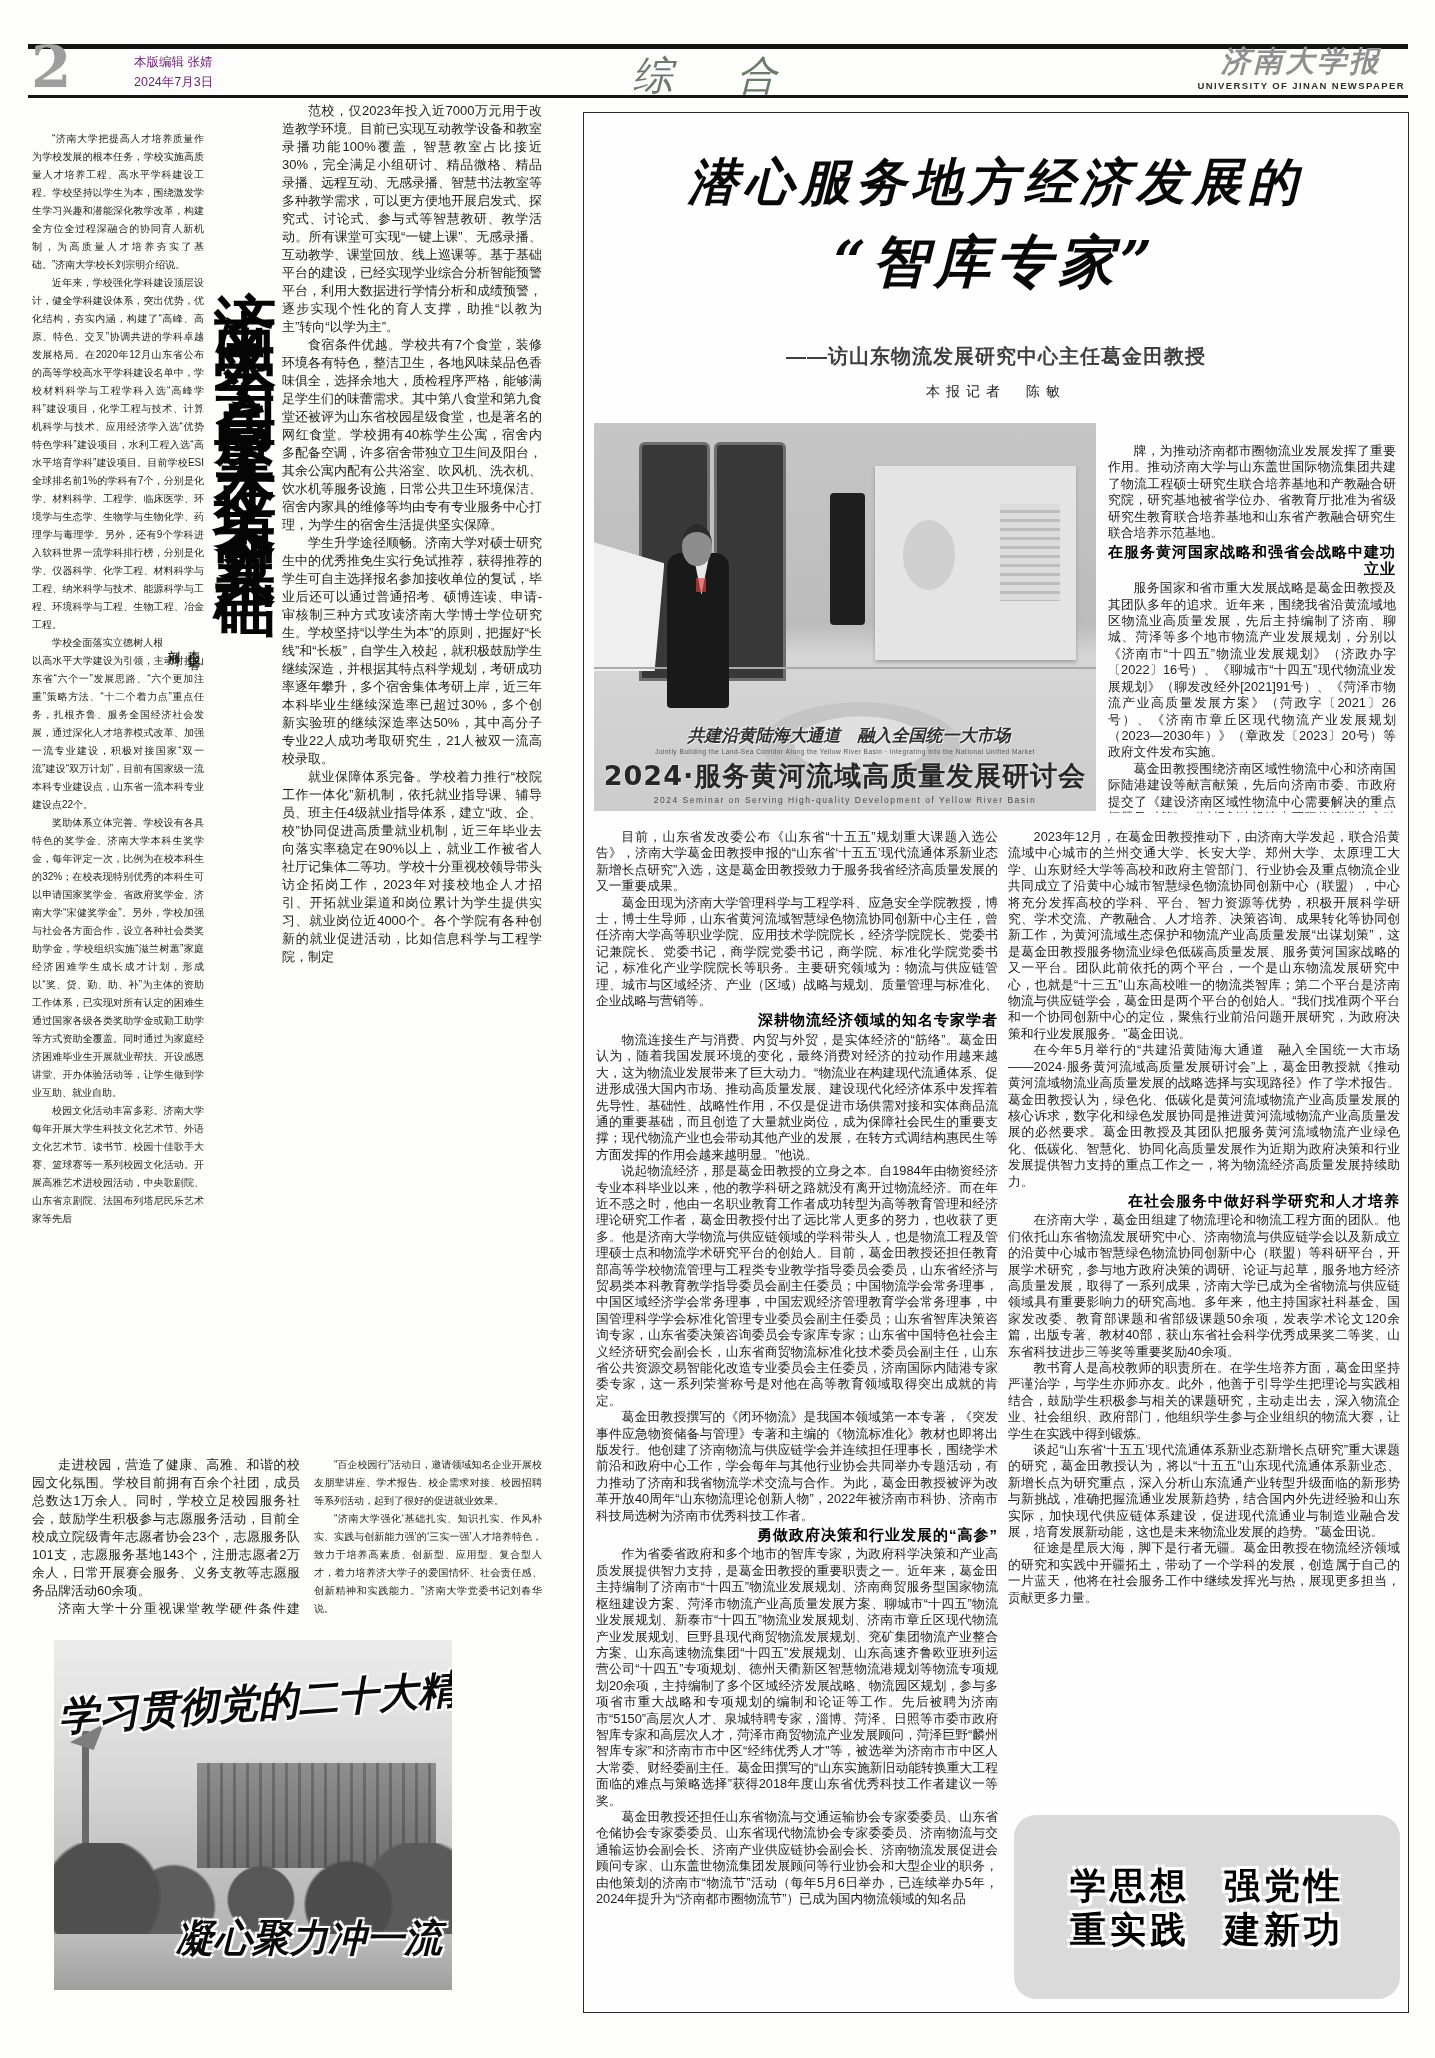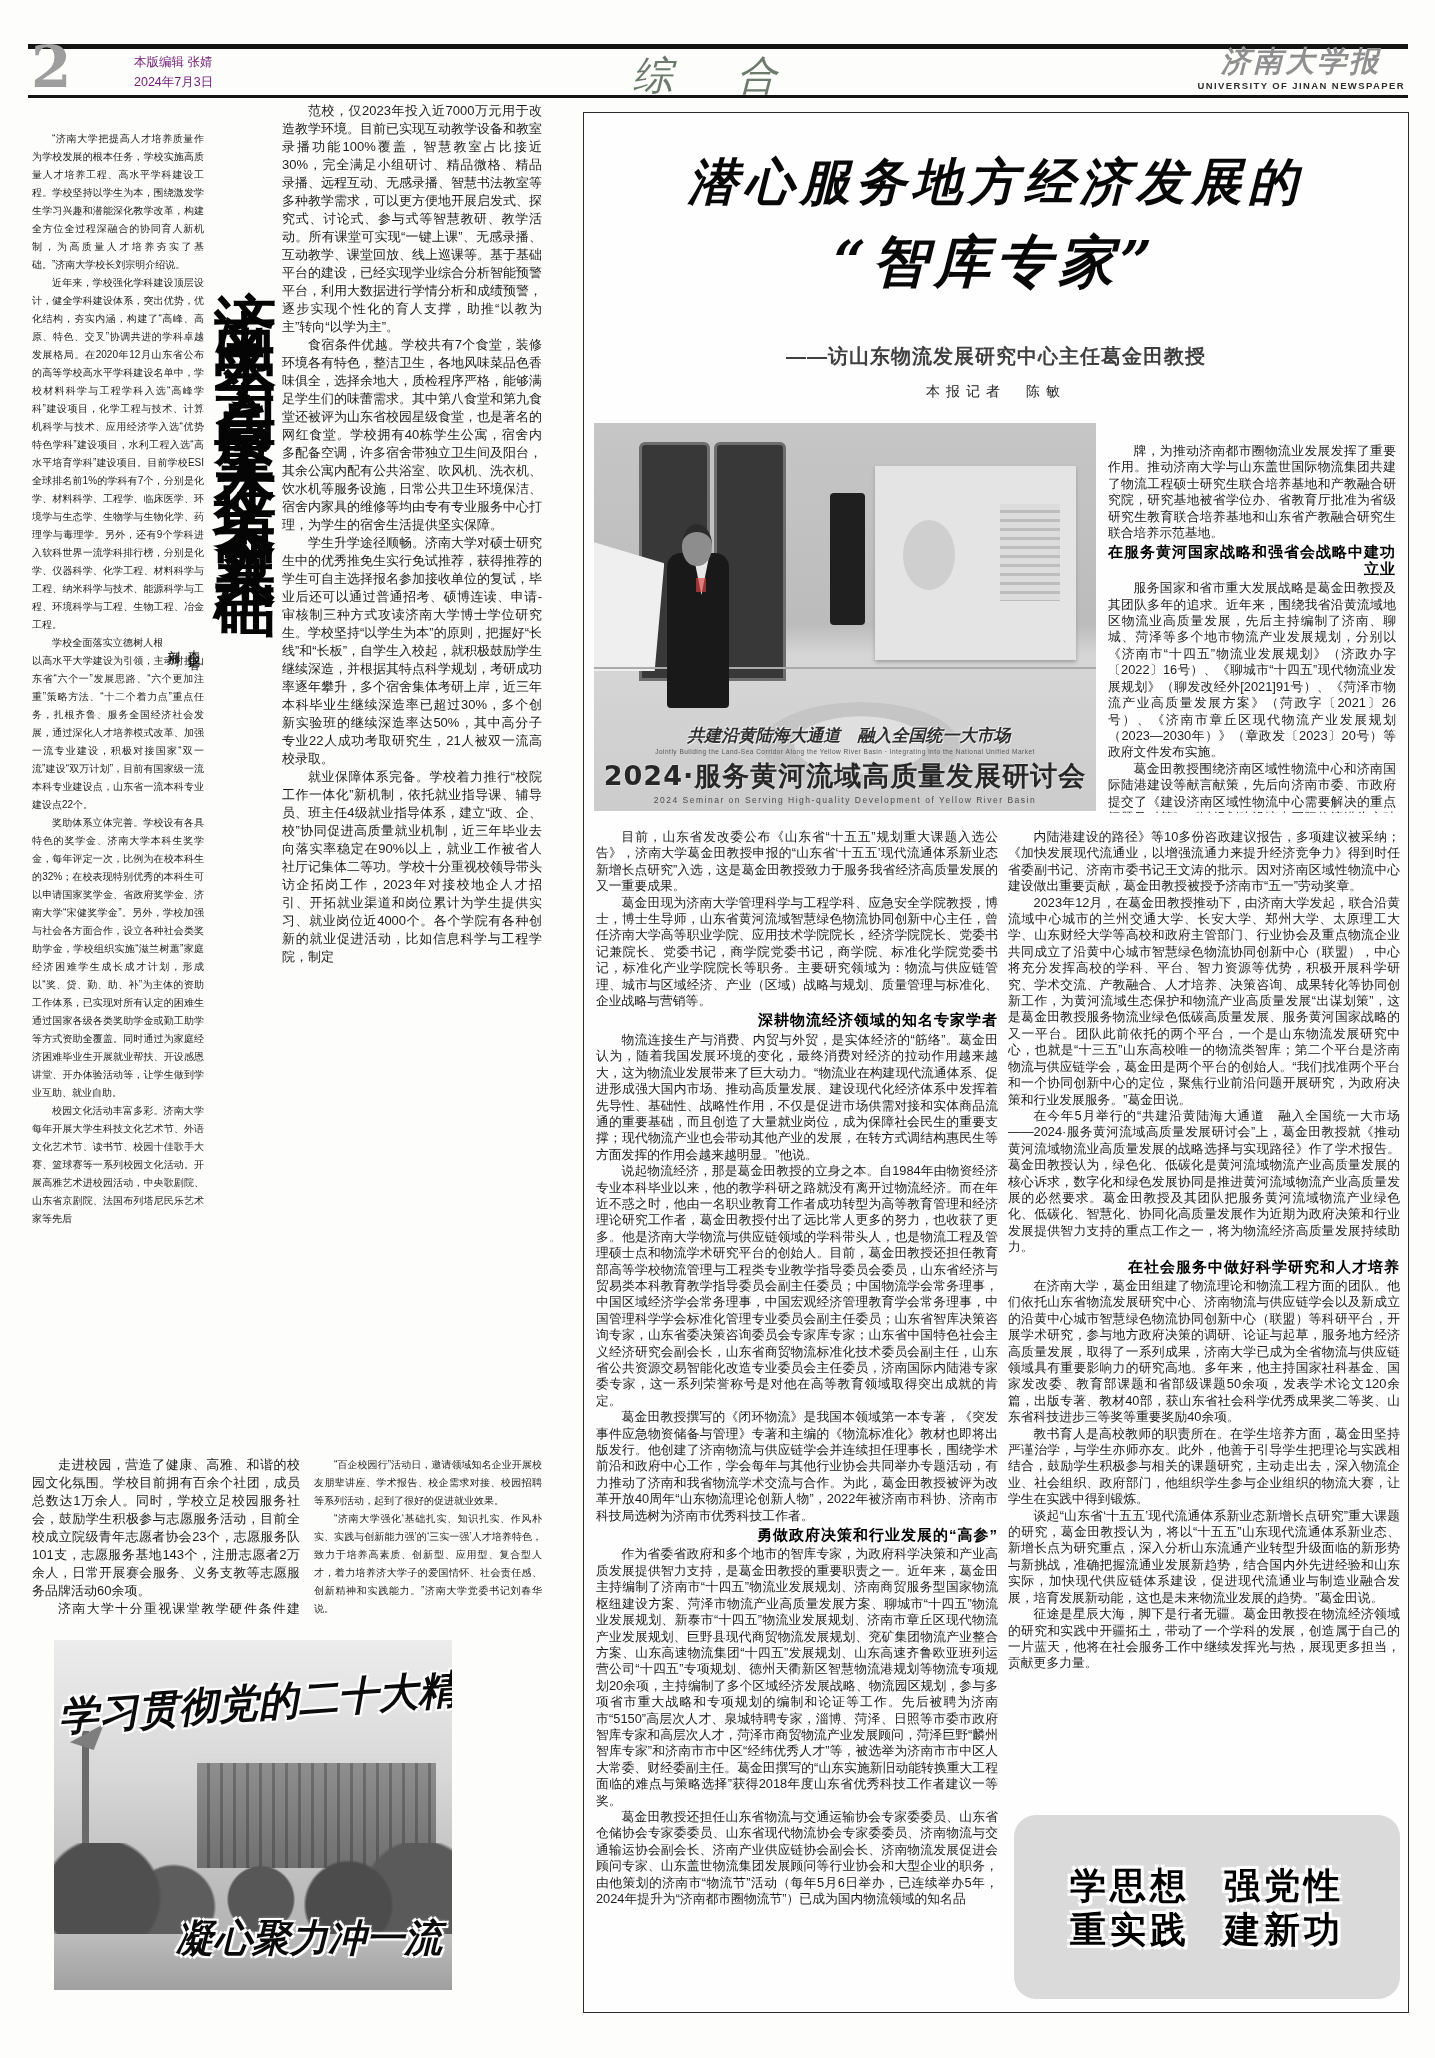--- a/index.html
+++ b/index.html
@@ -195,21 +195,20 @@
         <p>葛金田现为济南大学管理科学与工程学科、应急安全学院教授，博士，博士生导师，山东省黄河流域智慧绿色物流协同创新中心主任，曾任济南大学高等职业学院、应用技术学院院长，经济学院院长、党委书记兼院长、党委书记，商学院党委书记，商学院、标准化学院党委书记，标准化产业学院院长等职务。主要研究领域为：物流与供应链管理、城市与区域经济、产业（区域）战略与规划、质量管理与标准化、企业战略与营销等。</p>
         <h4>深耕物流经济领域的知名专家学者</h4>
         <p>物流连接生产与消费、内贸与外贸，是实体经济的“筋络”。葛金田认为，随着我国发展环境的变化，最终消费对经济的拉动作用越来越大，这为物流业发展带来了巨大动力。“物流业在构建现代流通体系、促进形成强大国内市场、推动高质量发展、建设现代化经济体系中发挥着先导性、基础性、战略性作用，不仅是促进市场供需对接和实体商品流通的重要基础，而且创造了大量就业岗位，成为保障社会民生的重要支撑；现代物流产业也会带动其他产业的发展，在转方式调结构惠民生等方面发挥的作用会越来越明显。”他说。</p>
         <p>说起物流经济，那是葛金田教授的立身之本。自1984年由物资经济专业本科毕业以来，他的教学科研之路就没有离开过物流经济。而在年近不惑之时，他由一名职业教育工作者成功转型为高等教育管理和经济理论研究工作者，葛金田教授付出了远比常人更多的努力，也收获了更多。他是济南大学物流与供应链领域的学科带头人，也是物流工程及管理硕士点和物流学术研究平台的创始人。目前，葛金田教授还担任教育部高等学校物流管理与工程类专业教学指导委员会委员，山东省经济与贸易类本科教育教学指导委员会副主任委员；中国物流学会常务理事，中国区域经济学会常务理事，中国宏观经济管理教育学会常务理事，中国管理科学学会标准化管理专业委员会副主任委员；山东省智库决策咨询专家，山东省委决策咨询委员会专家库专家；山东省中国特色社会主义经济研究会副会长，山东省商贸物流标准化技术委员会副主任，山东省公共资源交易智能化改造专业委员会主任委员，济南国际内陆港专家委专家，这一系列荣誉称号是对他在高等教育领域取得突出成就的肯定。</p>
         <p>葛金田教授撰写的《闭环物流》是我国本领域第一本专著，《突发事件应急物资储备与管理》专著和主编的《物流标准化》教材也即将出版发行。他创建了济南物流与供应链学会并连续担任理事长，围绕学术前沿和政府中心工作，学会每年与其他行业协会共同举办专题活动，有力推动了济南和我省物流学术交流与合作。为此，葛金田教授被评为改革开放40周年“山东物流理论创新人物”，2022年被济南市科协、济南市科技局选树为济南市优秀科技工作者。</p>
         <h4>勇做政府决策和行业发展的“高参”</h4>
         <p>作为省委省政府和多个地市的智库专家，为政府科学决策和产业高质发展提供智力支持，是葛金田教授的重要职责之一。近年来，葛金田主持编制了济南市“十四五”物流业发展规划、济南商贸服务型国家物流枢纽建设方案、菏泽市物流产业高质量发展方案、聊城市“十四五”物流业发展规划、新泰市“十四五”物流业发展规划、济南市章丘区现代物流产业发展规划、巨野县现代商贸物流发展规划、兖矿集团物流产业整合方案、山东高速物流集团“十四五”发展规划、山东高速齐鲁欧亚班列运营公司“十四五”专项规划、德州天衢新区智慧物流港规划等物流专项规划20余项，主持编制了多个区域经济发展战略、物流园区规划，参与多项省市重大战略和专项规划的编制和论证等工作。先后被聘为济南市“5150”高层次人才、泉城特聘专家，淄博、菏泽、日照等市委市政府智库专家和高层次人才，菏泽市商贸物流产业发展顾问，菏泽巨野“麟州智库专家”和济南市市中区“经纬优秀人才”等，被选举为济南市市中区人大常委、财经委副主任。葛金田撰写的“山东实施新旧动能转换重大工程面临的难点与策略选择”获得2018年度山东省优秀科技工作者建议一等奖。</p>
         <p>葛金田教授还担任山东省物流与交通运输协会专家委委员、山东省仓储协会专家委委员、山东省现代物流协会专家委委员、济南物流与交通输运协会副会长、济南产业供应链协会副会长、济南物流发展促进会顾问专家、山东盖世物流集团发展顾问等行业协会和大型企业的职务，由他策划的济南市“物流节”活动（每年5月6日举办，已连续举办5年，2024年提升为“济南都市圈物流节”）已成为国内物流领域的知名品</p>
       </div>
     <div class="tcol r-colR">
-        <p>内陆港建设的路径》等10多份咨政建议报告，多项建议被采纳；《加快发展现代流通业，以增强流通力来提升经济竞争力》得到时任省委副书记、济南市委书记王文涛的批示。因对济南区域性物流中心建设做出重要贡献，葛金田教授被授予济南市“五一”劳动奖章。</p>
         <p>2023年12月，在葛金田教授推动下，由济南大学发起，联合沿黄流域中心城市的兰州交通大学、长安大学、郑州大学、太原理工大学、山东财经大学等高校和政府主管部门、行业协会及重点物流企业共同成立了沿黄中心城市智慧绿色物流协同创新中心（联盟），中心将充分发挥高校的学科、平台、智力资源等优势，积极开展科学研究、学术交流、产教融合、人才培养、决策咨询、成果转化等协同创新工作，为黄河流域生态保护和物流产业高质量发展“出谋划策”，这是葛金田教授服务物流业绿色低碳高质量发展、服务黄河国家战略的又一平台。团队此前依托的两个平台，一个是山东物流发展研究中心，也就是“十三五”山东高校唯一的物流类智库；第二个平台是济南物流与供应链学会，葛金田是两个平台的创始人。“我们找准两个平台和一个协同创新中心的定位，聚焦行业前沿问题开展研究，为政府决策和行业发展服务。”葛金田说。</p>
         <p>在今年5月举行的“共建沿黄陆海大通道　融入全国统一大市场——2024·服务黄河流域高质量发展研讨会”上，葛金田教授就《推动黄河流域物流业高质量发展的战略选择与实现路径》作了学术报告。葛金田教授认为，绿色化、低碳化是黄河流域物流产业高质量发展的核心诉求，数字化和绿色发展协同是推进黄河流域物流产业高质量发展的必然要求。葛金田教授及其团队把服务黄河流域物流产业绿色化、低碳化、智慧化、协同化高质量发展作为近期为政府决策和行业发展提供智力支持的重点工作之一，将为物流经济高质量发展持续助力。</p>
         <h4>在社会服务中做好科学研究和人才培养</h4>
         <p>在济南大学，葛金田组建了物流理论和物流工程方面的团队。他们依托山东省物流发展研究中心、济南物流与供应链学会以及新成立的沿黄中心城市智慧绿色物流协同创新中心（联盟）等科研平台，开展学术研究，参与地方政府决策的调研、论证与起草，服务地方经济高质量发展，取得了一系列成果，济南大学已成为全省物流与供应链领域具有重要影响力的研究高地。多年来，他主持国家社科基金、国家发改委、教育部课题和省部级课题50余项，发表学术论文120余篇，出版专著、教材40部，获山东省社会科学优秀成果奖二等奖、山东省科技进步三等奖等重要奖励40余项。</p>
         <p>教书育人是高校教师的职责所在。在学生培养方面，葛金田坚持严谨治学，与学生亦师亦友。此外，他善于引导学生把理论与实践相结合，鼓励学生积极参与相关的课题研究，主动走出去，深入物流企业、社会组织、政府部门，他组织学生参与企业组织的物流大赛，让学生在实践中得到锻炼。</p>
         <p>谈起“山东省‘十五五’现代流通体系新业态新增长点研究”重大课题的研究，葛金田教授认为，将以“十五五”山东现代流通体系新业态、新增长点为研究重点，深入分析山东流通产业转型升级面临的新形势与新挑战，准确把握流通业发展新趋势，结合国内外先进经验和山东实际，加快现代供应链体系建设，促进现代流通业与制造业融合发展，培育发展新动能，这也是未来物流业发展的趋势。”葛金田说。</p>
         <p>征途是星辰大海，脚下是行者无疆。葛金田教授在物流经济领域的研究和实践中开疆拓土，带动了一个学科的发展，创造属于自己的一片蓝天，他将在社会服务工作中继续发挥光与热，展现更多担当，贡献更多力量。</p>
       </div>
 
     <div class="slobox">

